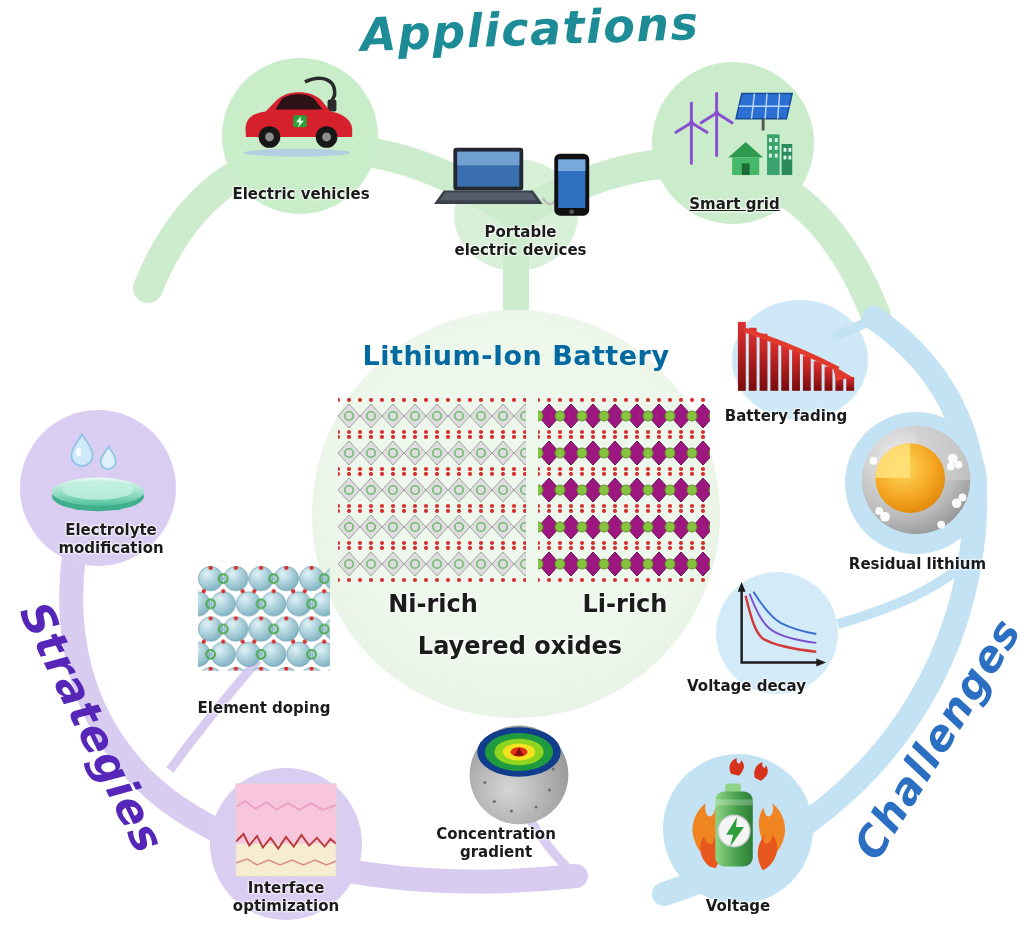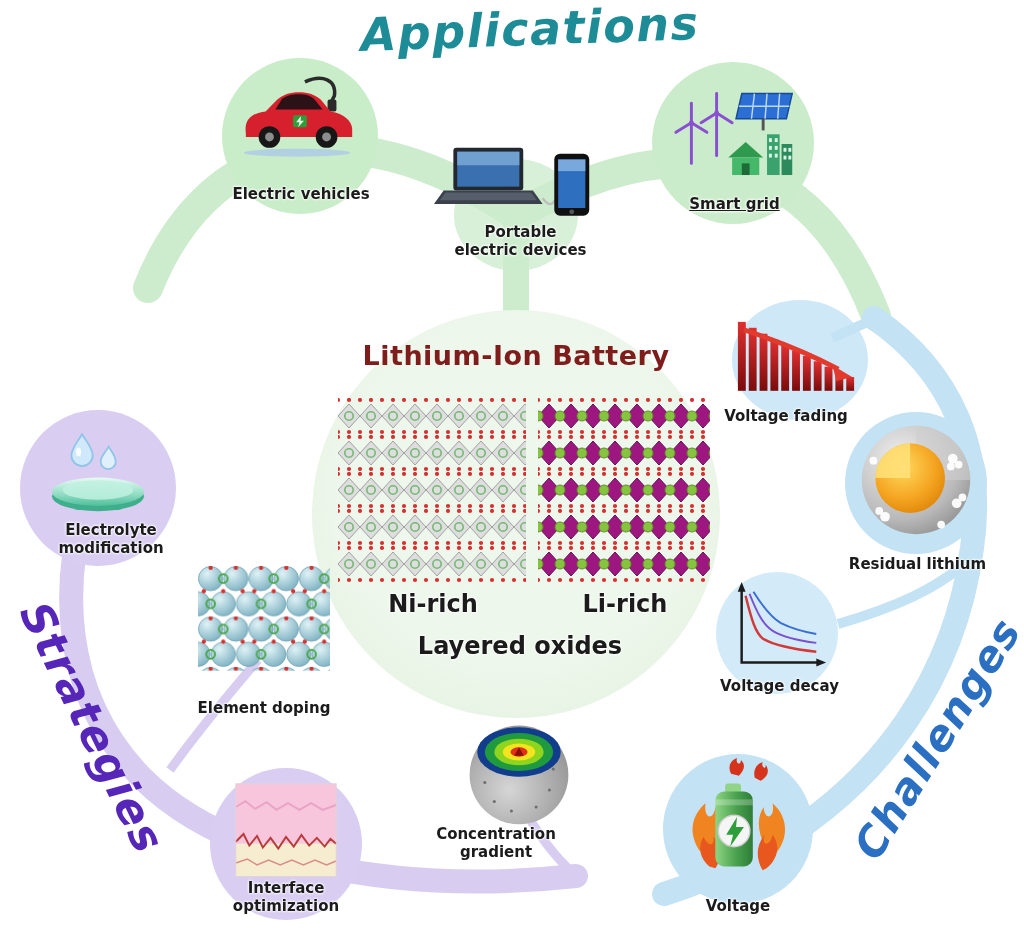--- a/index.html
+++ b/index.html
@@ -13,21 +13,21 @@
            text-align:center; white-space:pre-line; line-height:1.18;
            text-shadow:0 0 3px #fff,0 0 3px #fff,0 0 2px #fff; }
   .title { position:absolute; z-index:4; font-style:italic; font-weight:700;
            text-align:center; letter-spacing:1.5px; white-space:nowrap; }
   #title-applications { left:320px; top:2px; width:420px; font-size:46px; color:#1e8c96; transform:rotate(-2deg); }
   #title-strategies   { left:-80px; top:702px; width:345px; font-size:44px; color:#5526b8; transform:rotate(64deg); }
   #title-challenges   { left:780px; top:714px; width:315px; font-size:42px; color:#2a6fc2; transform:rotate(-58deg); }
   .center-circle { position:absolute; left:312px; top:310px; width:408px; height:408px; border-radius:50%;
                    background:radial-gradient(circle at 50% 45%, #eef7ec 55%, #dff0db 100%); z-index:1; }
   .center-title { position:absolute; left:332px; top:340px; width:368px; z-index:3; text-align:center;
-                  font-size:27px; font-weight:800; color:#7f1d1d; letter-spacing:0.5px; }
+                  font-size:27px; font-weight:800; color:#0369a1; letter-spacing:0.5px; }
   .struct { position:absolute; z-index:2; line-height:0; }
   .center-label { font-size:24px; font-weight:600; }
 </style>
 </head>
 <body>
 
 <div class="canvas">
 
   <svg class="arcs" width="1024" height="936" viewBox="0 0 1024 936">
 
@@ -195,21 +195,21 @@
         <rect x="72" y="42.5" width="8" height="35.5"></rect>
           <rect x="83" y="48" width="8" height="30"></rect>
         <rect x="94" y="53.5" width="8" height="24.5"></rect>
           <rect x="105" y="59" width="8" height="19"></rect>
         <rect x="116" y="64" width="8" height="14"></rect>
       </g>
       <path d="M12 16 C 48 28, 82 42, 108 56" stroke="#e23b2e" stroke-width="5" fill="none"></path>
       <polygon points="122,64 102,52 106,68" fill="#e23b2e"></polygon>
     </svg>
   </div>
-  <div class="label" style="left:706px; top:408px; width:160px;">Voltage fading</div>
+  <div class="label" style="left:706px; top:408px; width:160px;">Battery fading</div>
 
   <div class="bubble" style="left:845px; top:412px; width:142px; height:142px; background:#c3e2f4;"></div>
   <div class="icon" style="left:856px; top:420px;">
     <svg viewBox="0 0 124 124" width="120">
       <defs>
         <radialGradient id="gryG" cx="35%" cy="30%" r="80%">
           <stop offset="0%" stop-color="#efefef"></stop>
             <stop offset="70%" stop-color="#b9b9b9"></stop>
             <stop offset="100%" stop-color="#8f8f8f"></stop>
         </radialGradient>
@@ -242,21 +242,21 @@
   <div class="icon" style="left:722px; top:580px;">
     <svg viewBox="0 0 112 104" width="110">
       <path d="M20 8 L20 84 L100 84" stroke="#1c1c1c" stroke-width="2.5" fill="none"></path>
       <polygon points="20,2 16,12 24,12" fill="#1c1c1c"></polygon>
       <polygon points="106,84 96,80 96,88" fill="#1c1c1c"></polygon>
       <path d="M24 16 C 30 40 34 54 42 60 C 56 68 76 71 96 73" stroke="#d23a3a" stroke-width="2.5" fill="none"></path>
       <path d="M28 14 C 36 34 42 46 52 52 C 64 59 80 62 96 64" stroke="#7a4fd0" stroke-width="2" fill="none"></path>
       <path d="M32 12 C 42 28 50 38 60 44 C 72 50 84 53 96 55" stroke="#3a6fd2" stroke-width="2" fill="none"></path>
     </svg>
   </div>
-  <div class="label" style="left:697px; top:678px; width:165px;">Voltage decay</div>
+  <div class="label" style="left:664px; top:678px; width:165px;">Voltage decay</div>
 
   <div class="bubble" style="left:663px; top:754px; width:150px; height:150px; background:#c3e2f4;"></div>
   <div class="icon" style="left:670px; top:756px;">
     <svg viewBox="0 0 140 140" width="138">
       <defs>
         <linearGradient id="batG" x1="0" y1="0" x2="1" y2="0">
           <stop offset="0%" stop-color="#8ed584"></stop>
             <stop offset="55%" stop-color="#4aa24f"></stop>
             <stop offset="100%" stop-color="#2e7d36"></stop>
         </linearGradient>

